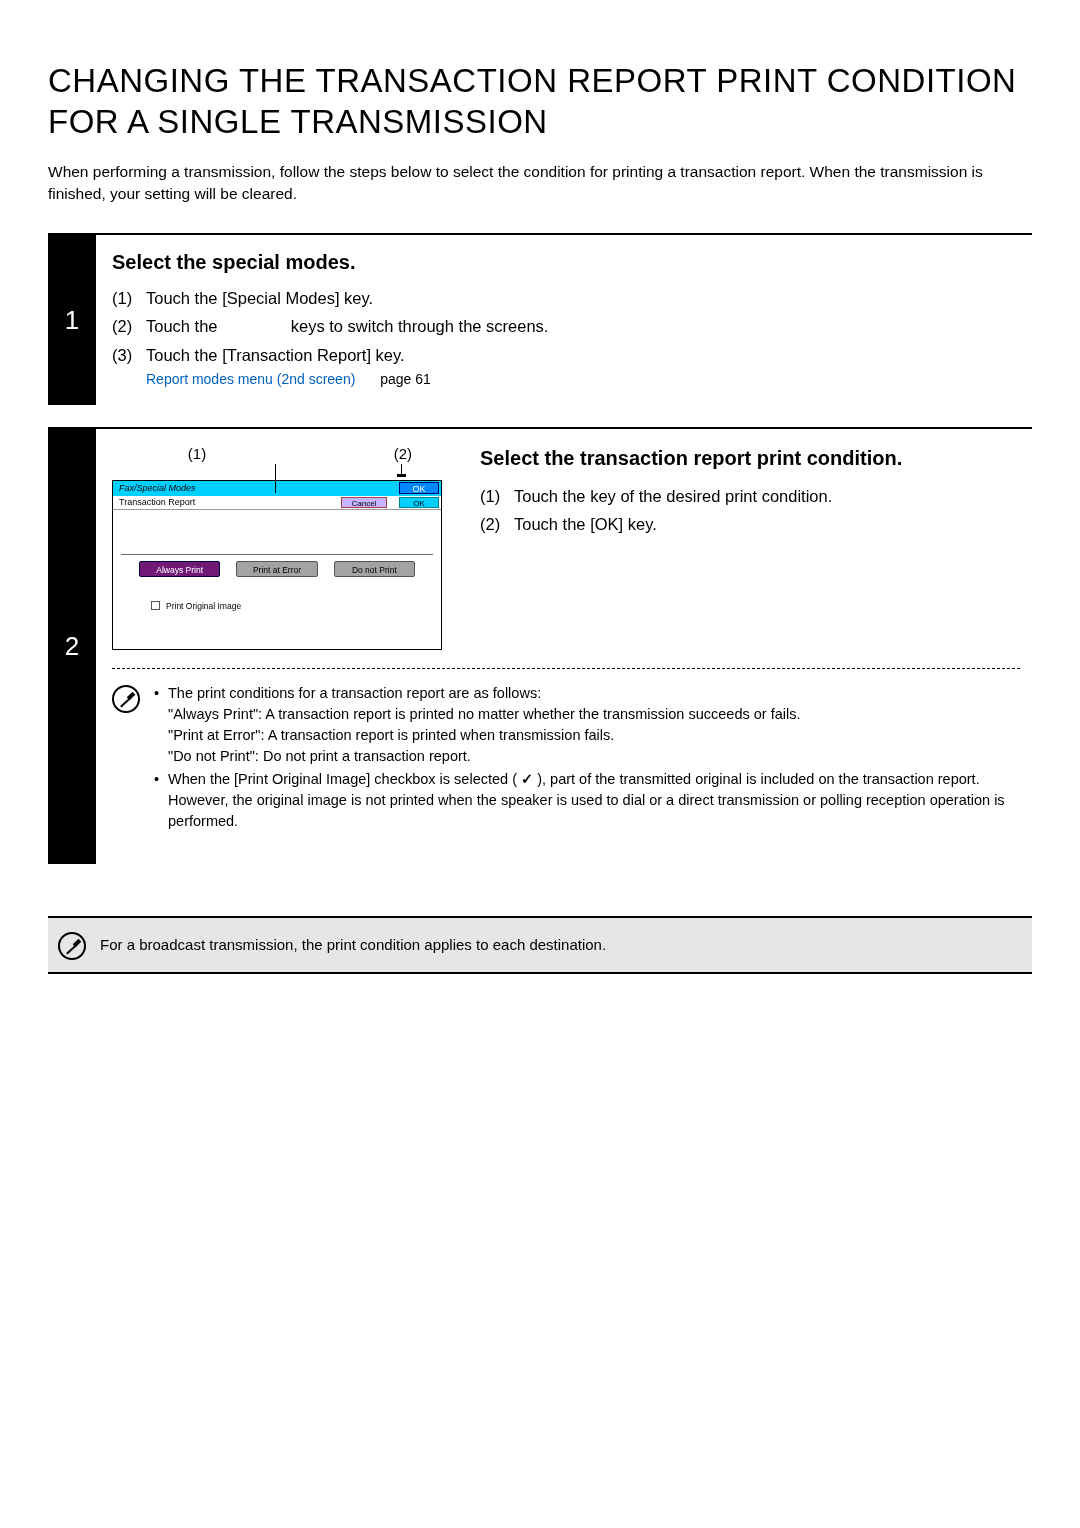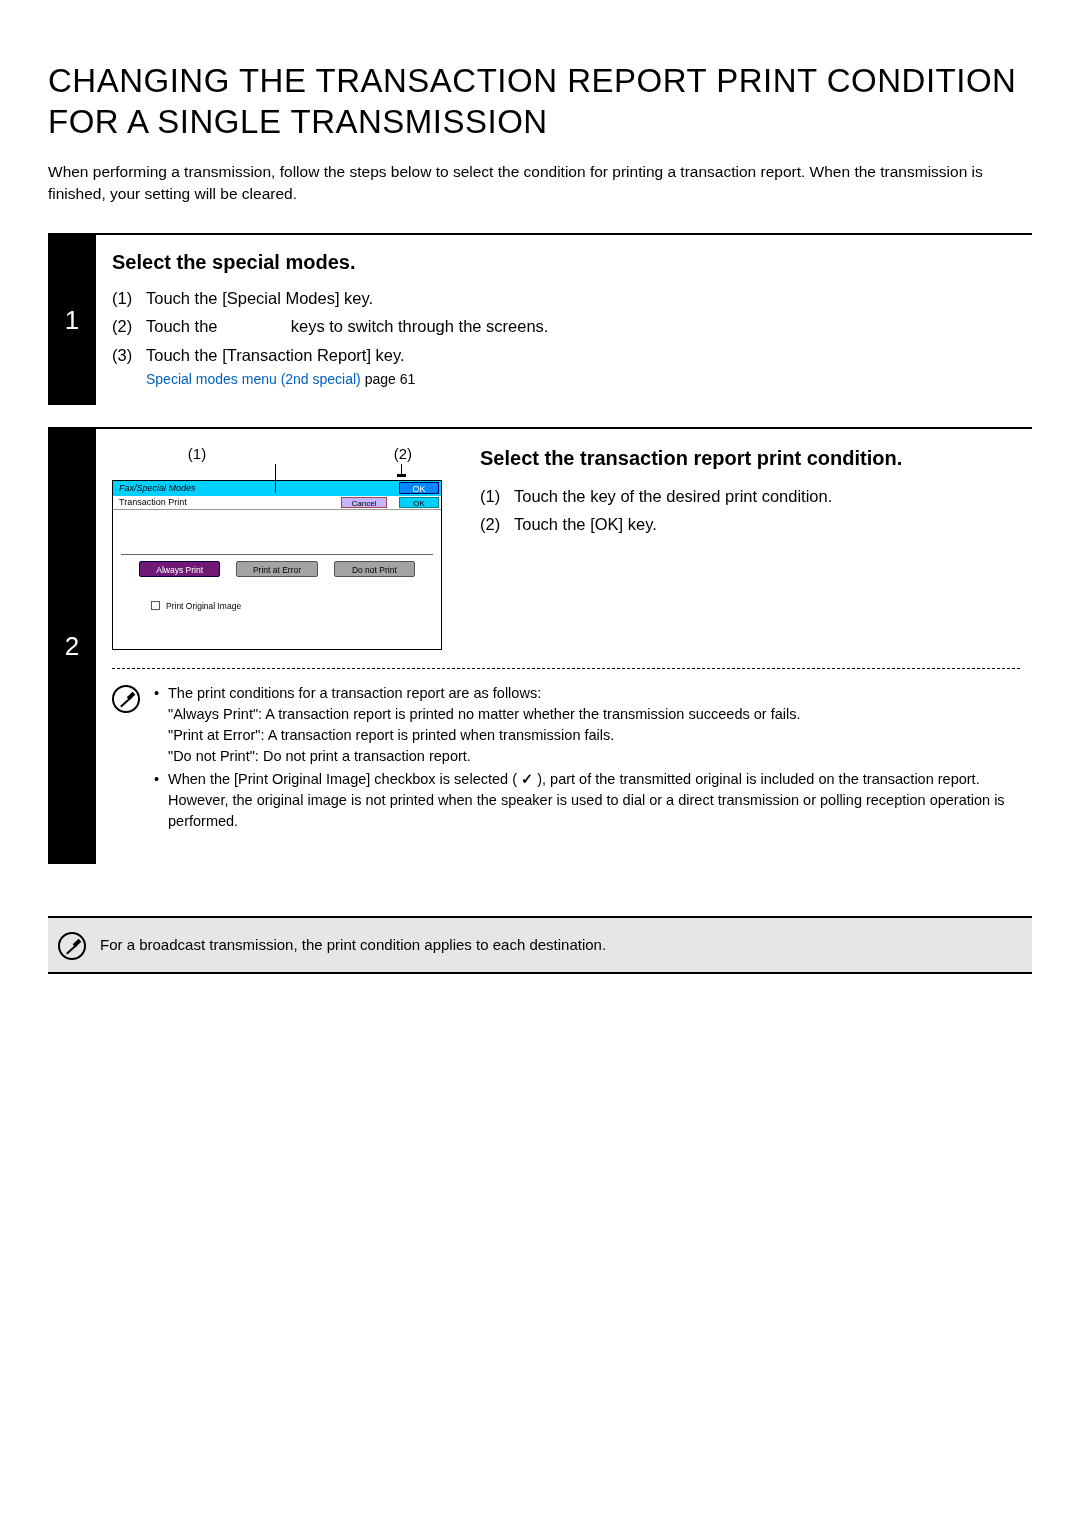--- a/index.html
+++ b/index.html
@@ -12,21 +12,21 @@
   .step-flex { display: flex; }
   .step-num-col { width: 48px; background: #000; color: #fff; display: flex; align-items: center; justify-content: center; }
   .step-num { font-size: 26px; font-weight: 400; }
   .step-body { flex: 1; padding: 16px 12px 18px 16px; }
   .step-heading { font-size: 20px; margin-bottom: 10px; }
   .step-list { list-style: none; }
   .step-list li { font-size: 16.5px; line-height: 1.7; display: flex; }
   .step-list .ln { width: 34px; flex-shrink: 0; }
   .step-list .lt { flex: 1; }
   .sub-link { color: #0060c0; font-size: 14px; margin-left: 34px; margin-top: 2px; }
-  .sub-link .pg { color: #000; }
+  .sub-link .pg { color: #000; margin-left: 21px; }
 
   .step2-main { display: flex; gap: 28px; }
   .screen-col { width: 340px; }
   .callouts { display: flex; font-size: 15px; margin-bottom: 2px; }
   .co { text-align: center; }
   .co1 { width: 170px; }
   .co2 { width: 132px; text-align: right; padding-right: 2px; }
   .callout-lines { position: relative; height: 16px; }
   .cl1 { position: absolute; left: 163px; top:0; width:0; height:29px; border-left:1.5px solid #000; z-index:5;}
   .cl2 { position: absolute; left: 289px; top:0; width:0; height:12px; border-left:1.5px solid #000; }
@@ -95,21 +95,21 @@
               <span class="lt">
                 <span>Touch the </span><span class="keyspace"></span><span> keys to switch through the screens.</span>
               </span>
             </li>
           <li>
               <span class="ln">(3)</span>
               <span class="lt">Touch the [Transaction Report] key.</span>
             </li>
         </ul>
         <div class="sub-link">
-          <span>Special modes menu (2nd special)</span><span class="pg"> page 61</span>
+          <span>Report modes menu (2nd screen)</span><span class="pg"> page 61</span>
         </div>
       </div>
     </div>
   </div>
 
   <div class="step-block">
     <div class="step-flex">
       <div class="step-num-col">
         <span class="step-num">2</span>
       </div>
@@ -124,21 +124,21 @@
               <div class="cl1"></div>
                 <div class="cl2"></div>
                 <div class="cl2b"></div>
             </div>
             <div class="ui-screen">
               <div class="ui-top">
                 <div class="ui-top-l">Fax/Special Modes</div>
                 <div class="ui-top-ok">OK</div>
               </div>
               <div class="ui-row2">
-                <div class="ui-row2-l">Transaction Print</div>
+                <div class="ui-row2-l">Transaction Report</div>
                 <div class="ui-cancel">Cancel</div>
                 <div class="ui-ok2">OK</div>
               </div>
               <div class="ui-body">
                 <div class="ui-sep"></div>
                 <div class="btn-row">
                   <div class="ui-btn sel">Always Print</div>
                   <div class="ui-btn">Print at Error</div>
                   <div class="ui-btn">Do not Print</div>
                 </div>

